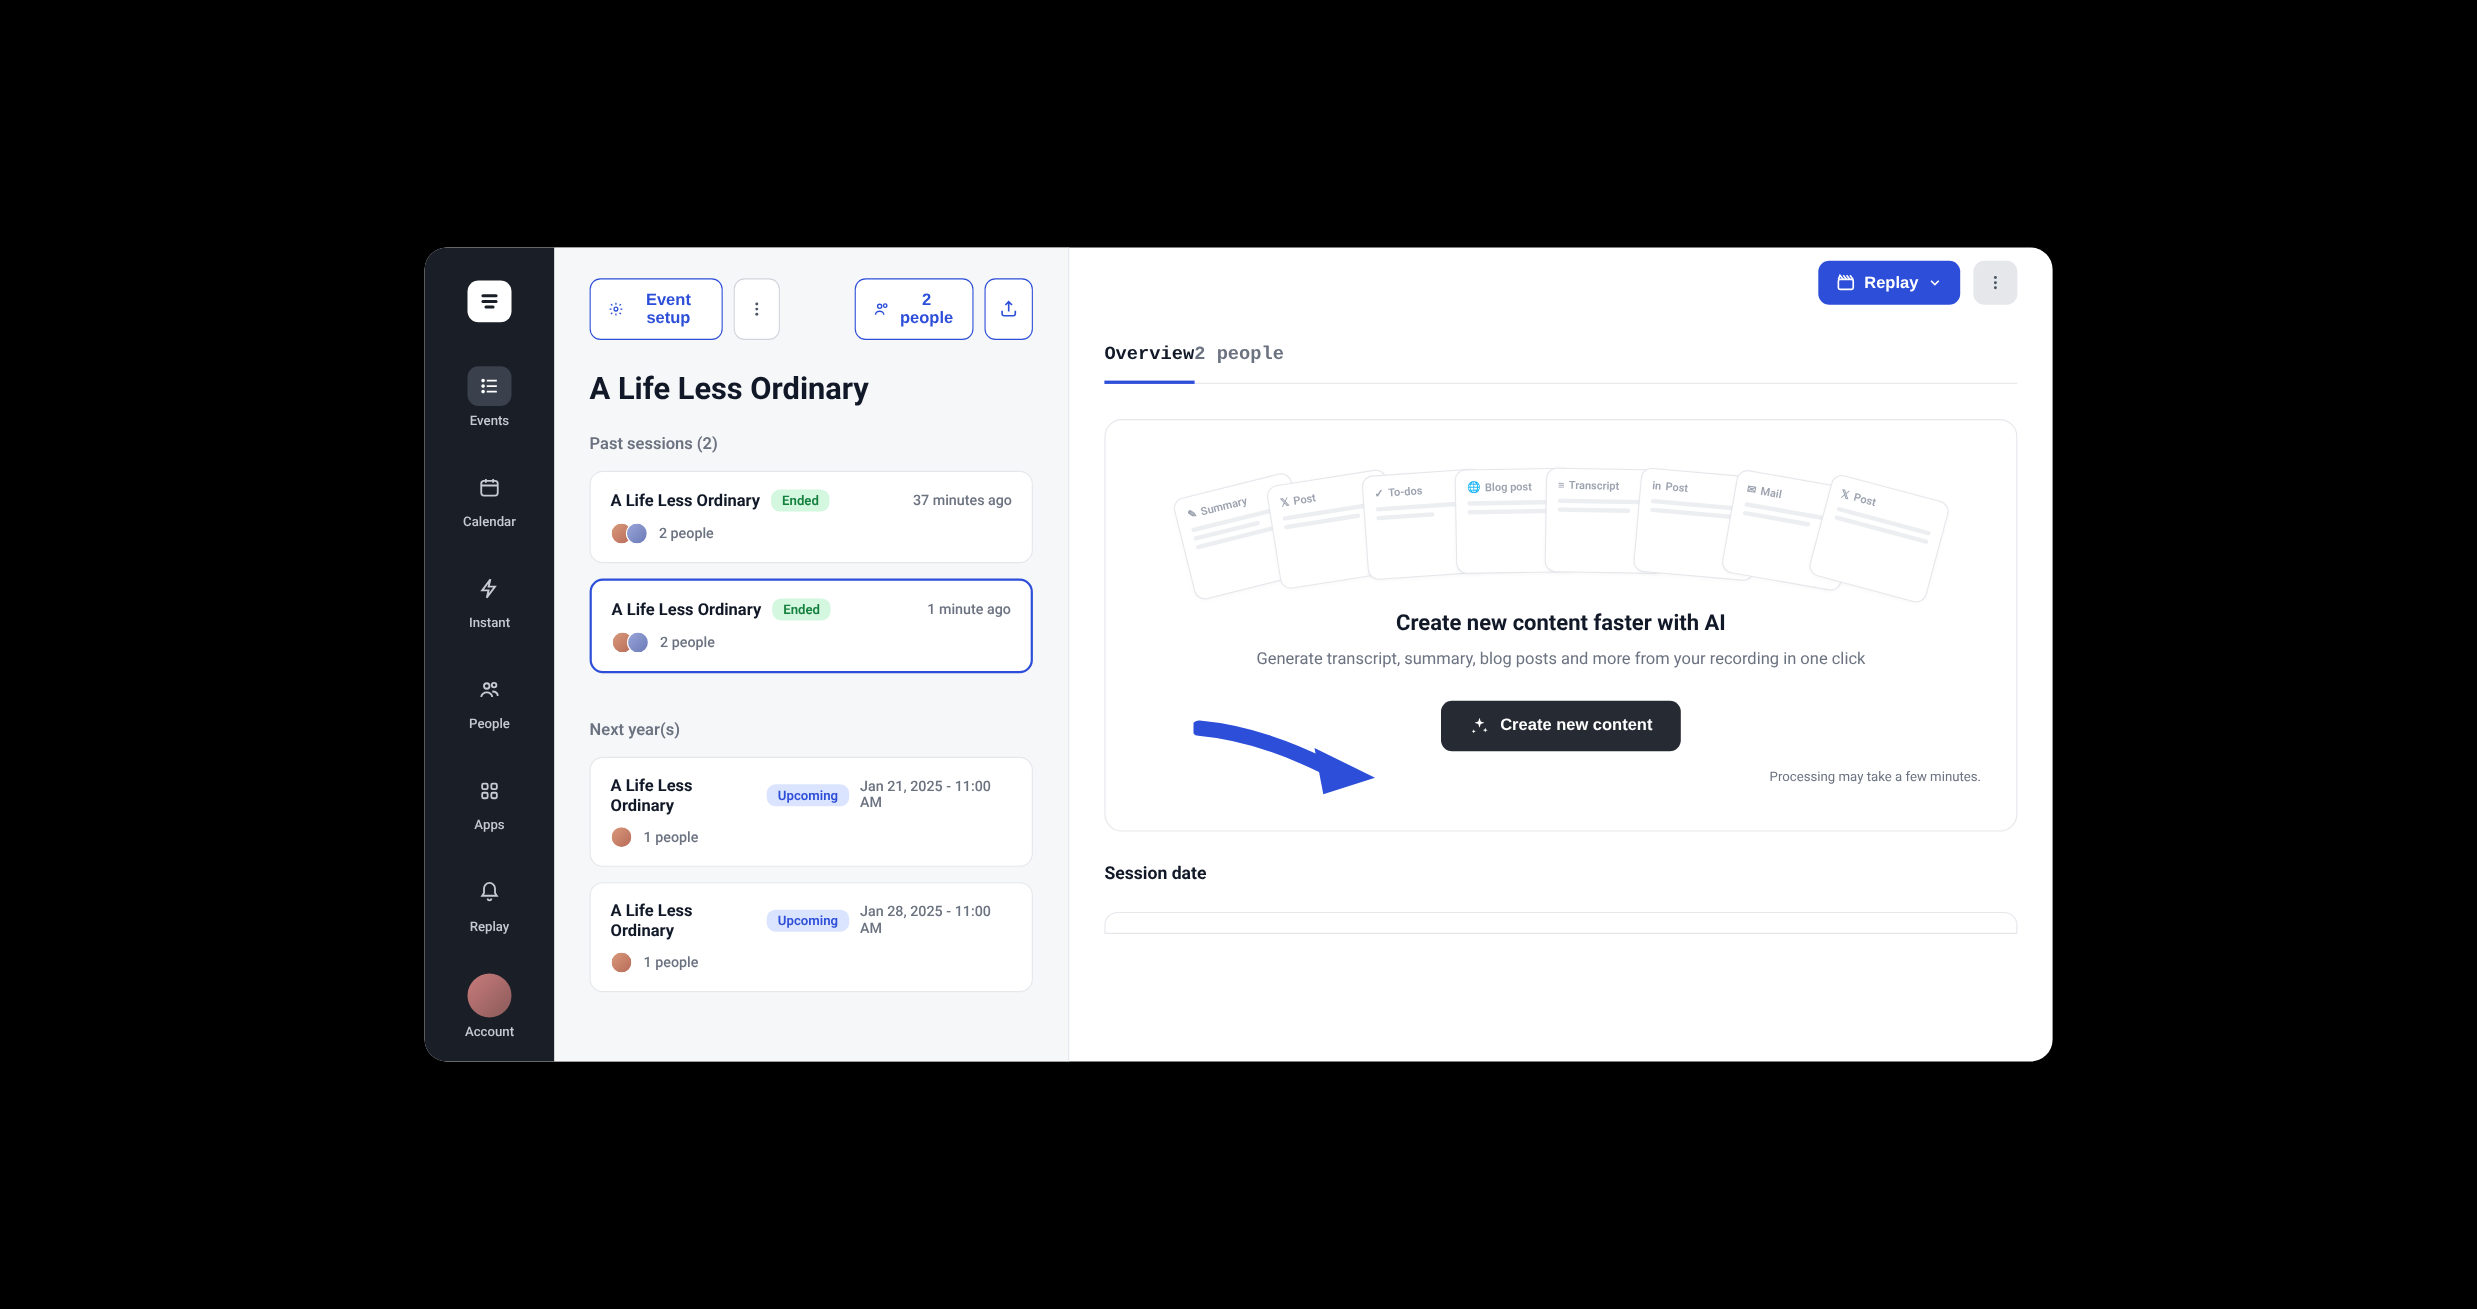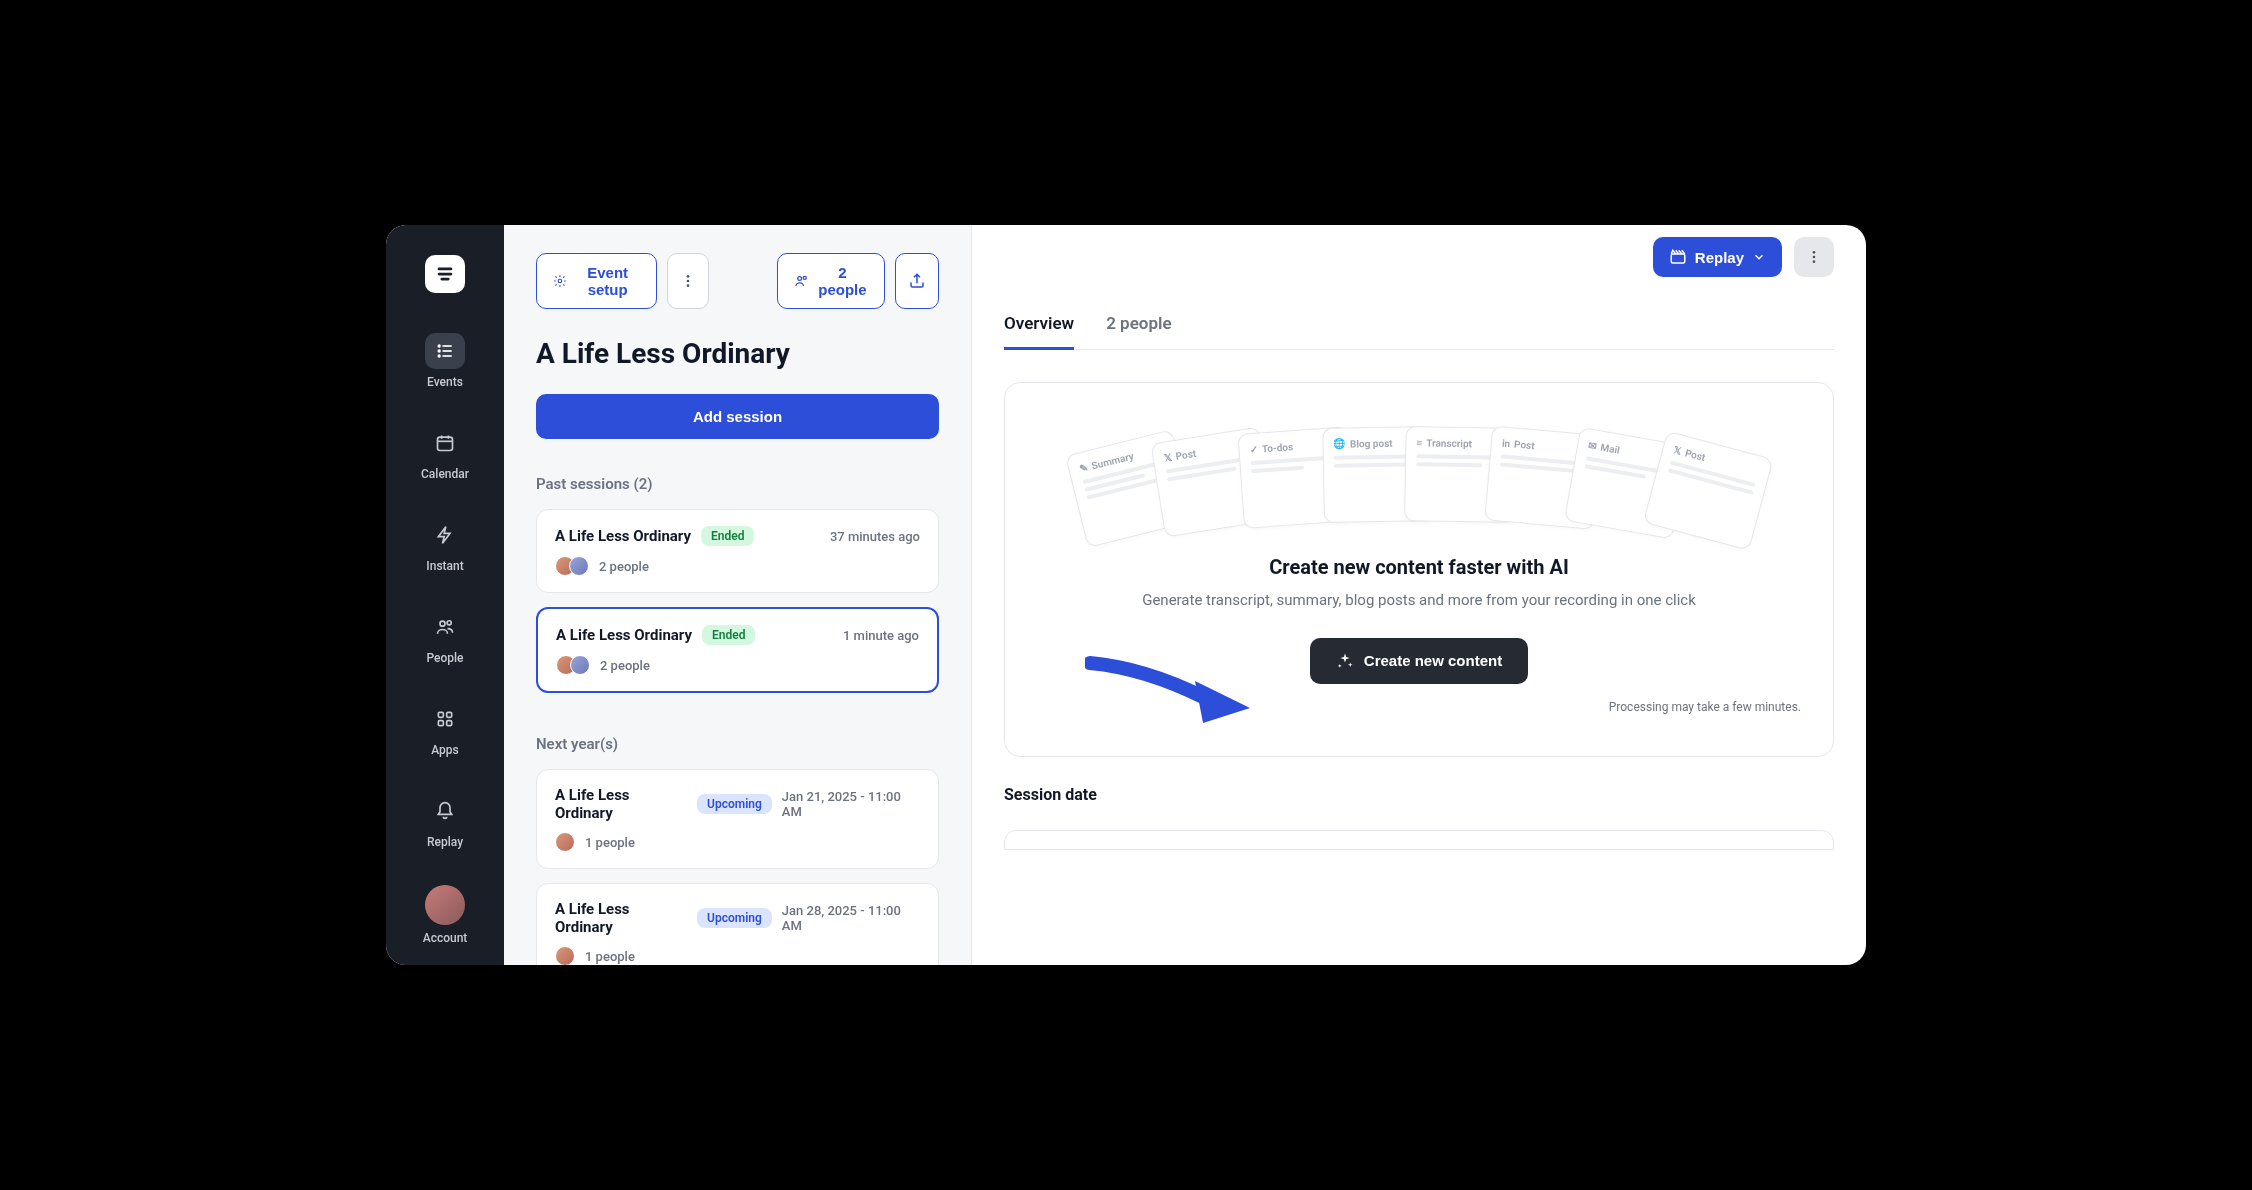--- a/index.html
+++ b/index.html
@@ -32,21 +32,21 @@
 .session-time { margin-left: auto; font-size: 13px; color: #6b7280; font-weight: 500; }
 .session-meta { display: flex; align-items: center; gap: 10px; }
 .avatar-stack { display: flex; }
 .avatar-sm { width: 20px; height: 20px; border-radius: 50%; border: 1.5px solid #fff; background: linear-gradient(135deg,#d89a7a,#b86a5a); }
 .avatar-sm:nth-child(2) { margin-left: -6px; background: linear-gradient(135deg,#9aa5d8,#6a7ab8); }
 .meta-text { font-size: 13px; color: #6b7280; font-weight: 500; }
 .main-panel { flex: 1; padding: 12px 32px; overflow-y: auto; position: relative; }
 .main-header { display: flex; justify-content: flex-end; gap: 12px; margin-bottom: 36px; }
 .btn-primary { background: #2d4ed8; color: #fff; }
 .btn-icon-gray { width: 40px; height: 40px; background: #e5e7eb; border: none; border-radius: 10px; display:flex; justify-content:center; align-items:center; cursor:pointer; }
-.tabs { display: flex; gap: 32px; border-bottom: 1px solid #e5e7eb; margin-bottom: 32px; }
+.tabs { display: flex; border-bottom: 1px solid #e5e7eb; margin-bottom: 32px; font-family: Liberation Mono, monospace; }
 .tab { padding-bottom: 14px; font-size: 17px; font-weight: 600; color: #6b7280; cursor: pointer; border-bottom: 3px solid transparent; margin-bottom: -1px; }
 .tab.active { color: #111827; border-bottom-color: #2d4ed8; }
 .content-box { border: 1px solid #e5e7eb; border-radius: 16px; padding: 32px 32px 42px; margin-bottom: 28px; position: relative; }
 .illus { display:flex; justify-content:center; gap:-10px; margin-bottom:30px; height:110px; align-items:flex-end; }
 .card-ghost { width:110px; height:95px; background:#fff; border:1px solid #e5e7eb; border-radius:10px; padding:10px; font-size:10px; color:#9ca3af; transform-origin:bottom center; box-shadow:0 1px 4px rgba(0,0,0,0.03); }
 .card-ghost .ch{ display:flex; align-items:center; gap:4px; font-weight:600; margin-bottom:6px;}
 .card-ghost .ln{ height:4px; background:#eceef1; border-radius:2px; margin-bottom:4px;}
 .ai-heading { text-align: center; font-size: 20px; font-weight: 700; color: #111827; margin-bottom: 10px; }
 .ai-sub { text-align: center; font-size: 15px; color: #6b7280; margin-bottom: 26px; line-height:1.5; }
 .btn-dark { background: #262a33; color: #fff; border: none; border-radius: 10px; padding: 14px 26px; font-weight: 600; font-size: 15px; display: flex; align-items: center; gap: 10px; margin: 0 auto 16px; cursor: pointer; }
@@ -167,21 +167,20 @@
       </button>
       <button class="btn btn-outline" style="padding:10px 12px;">
         <svg width="18" height="18" viewBox="0 0 24 24" fill="none" stroke="#2d4ed8" stroke-width="2">
             <path d="M12 3v12M8 7l4-4 4 4"></path>
             <path d="M4 14v4a2 2 0 002 2h12a2 2 0 002-2v-4"></path>
           </svg>
       </button>
     </div>
 
     <h1 class="page-title">A Life Less Ordinary</h1>
-    <button class="btn-primary-full">Add session</button>
 
     <div class="section-label">Past sessions (2)</div>
 
     <div class="session-card">
       <div class="session-head">
         <span class="session-title">A Life Less Ordinary</span>
         <span class="badge badge-green">Ended</span>
         <span class="session-time">37 minutes ago</span>
       </div>
       <div class="session-meta">

